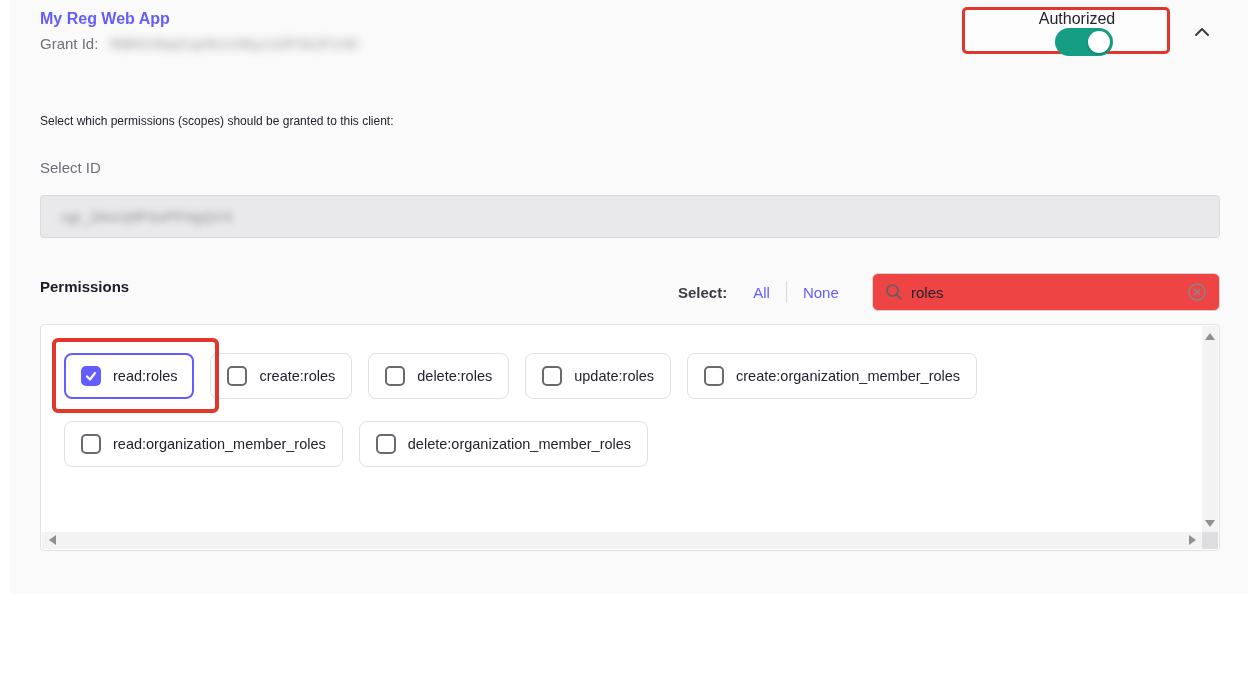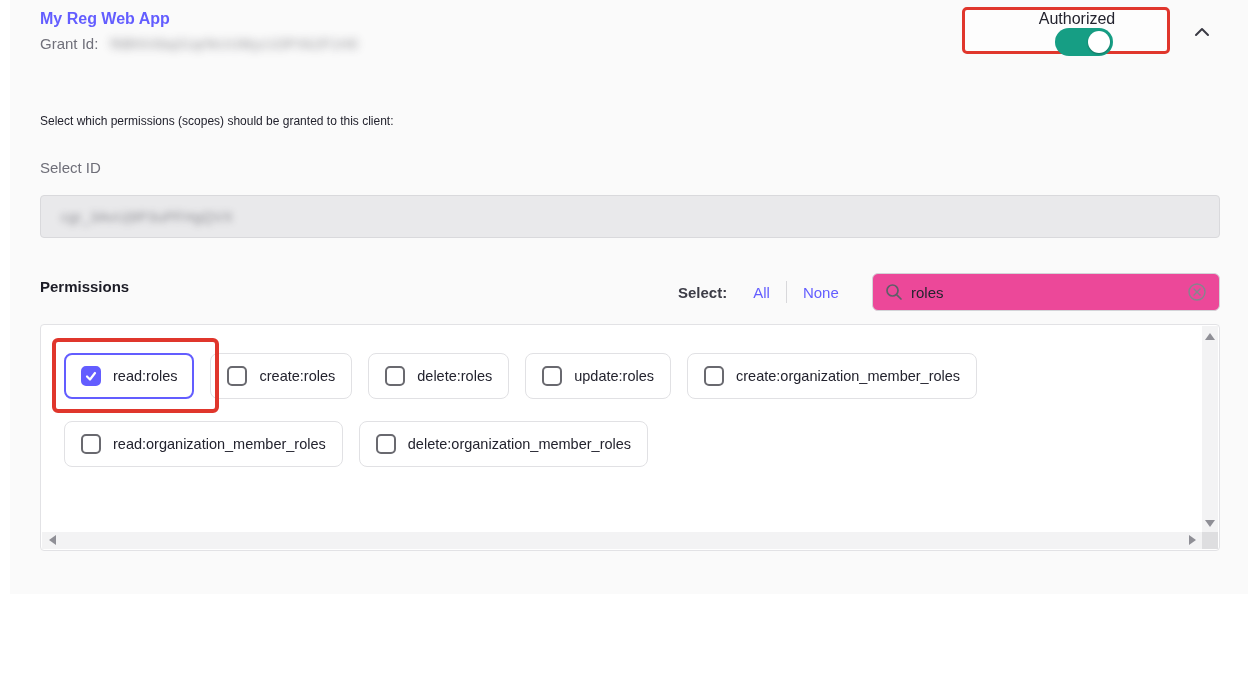--- a/index.html
+++ b/index.html
@@ -38,21 +38,21 @@
 
   .perm-title { position:absolute; left:30px; top:278px; font-size:15px; font-weight:700; color:#1c1c26; }
 
   .select-row { position:absolute; left:668px; top:281px; display:flex; align-items:center;
                 font-size:15px; }
   .select-row .cap { color:#3c3c46; margin-right:26px;font-weight:bold; }
   .sel-link { color:#635dff; cursor:pointer; }
   .sel-div { width:1px; height:22px; background:#d8d8db; margin:0 16px; }
 
   .search-box { position:absolute; left:862px; top:273px; width:348px; height:38px;
-                background:#ec4899; border:1px solid #d4d4d8; border-radius:6px;
+                background:#ef4444; border:1px solid #d4d4d8; border-radius:6px;
                 display:flex; align-items:center; padding:0 12px; }
   .search-box input { border:none; outline:none; background:transparent; flex:1;
                       font-size:15px; color:#23232e; margin-left:8px;
                       font-family:"Liberation Sans", sans-serif; }
   .clear-btn { cursor:pointer; display:flex; flex:none; }
 
   .perm-list { position:absolute; left:30px; top:324px; width:1180px; height:227px;
                background:#fff; border:1px solid #e2e2e5; border-radius:4px; }
   .cards-row { position:absolute; display:flex; gap:16px; }
   .row1 { left:23px; top:28px; }

